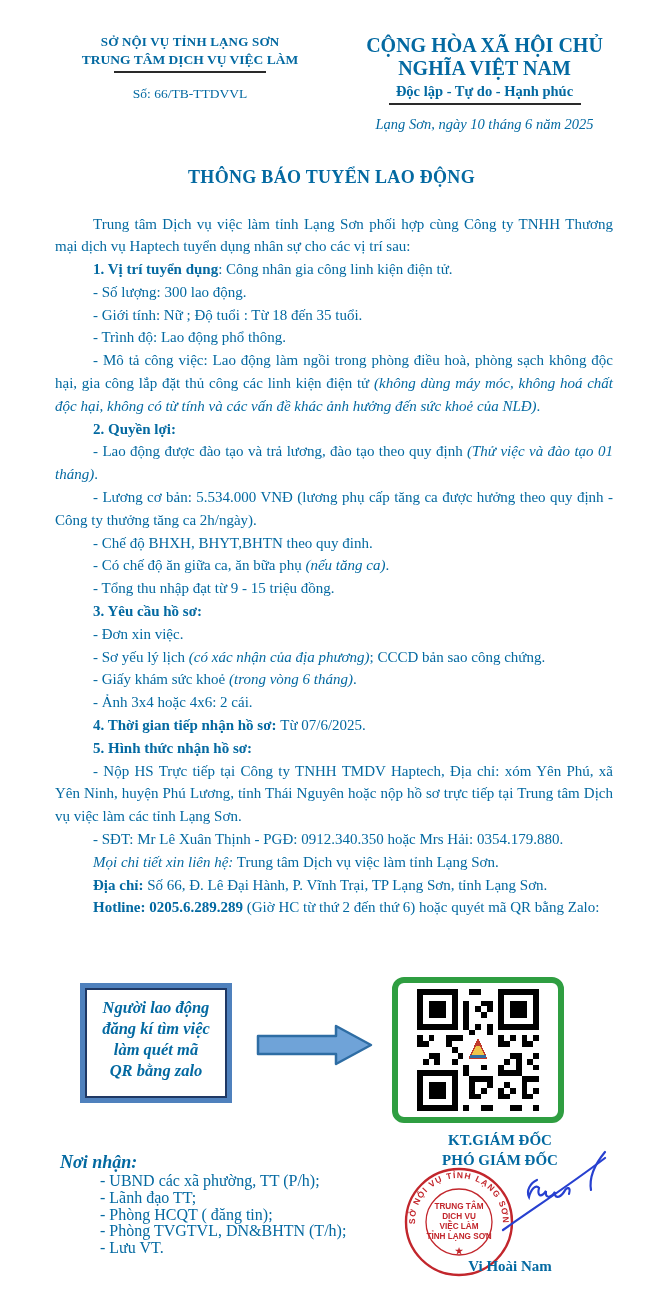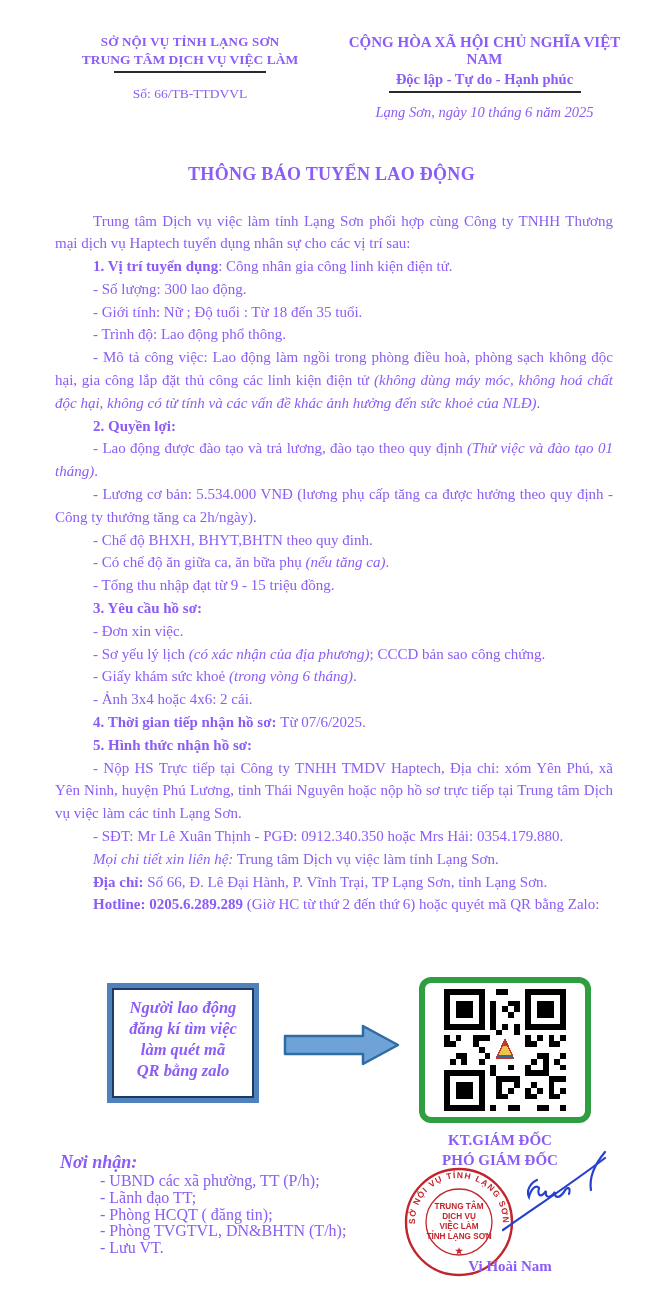--- a/index.html
+++ b/index.html
@@ -1,43 +1,43 @@
 <!DOCTYPE html>
 <html><head>
 <meta charset="utf-8">
 <style>
   html,body{margin:0;padding:0;background:#888;}
   .page{position:relative;width:663px;height:1295px;background:#ffffff;margin:0 auto;
-        font-family:"Liberation Serif","DejaVu Serif",serif;color:#8b5cf6;overflow:hidden;}
+        font-family:"Liberation Serif","DejaVu Serif",serif;color:#0369a1;overflow:hidden;}
 
   
   .doc-header{display:flex;padding:34px 28px 0 46px;}
   .hdr-left{width:288px;text-align:center;}
   .hdr-right{flex:1;text-align:center;}
   .org1{font-size:13px;font-weight:bold;letter-spacing:.2px;}
   .org2{font-size:13.5px;font-weight:bold;margin-top:2px;}
   .rule-left{width:152px;height:1.5px;background:#2a2a2a;margin:3px auto 0;}
-  .nat1{font-size:15px;font-weight:bold;}
+  .nat1{font-size:20px;font-weight:bold;}
   .nat2{font-size:14.5px;font-weight:bold;margin-top:3px;}
   .rule-right{width:192px;height:1.5px;background:#2a2a2a;margin:3px auto 0;}
   .doc-number{margin-top:13px;font-size:13.5px;}
   .place-date{margin-top:11px;font-size:14.5px;font-style:italic;}
 
-  .doc-title{margin:43px 0 0;font-size:18px;text-align:center;font-weight:bold;letter-spacing:.3px;}
+  .doc-title{margin:34px 0 0;font-size:18px;text-align:center;font-weight:bold;letter-spacing:.3px;}
 
   
   .doc-body{margin:25px 50px 0 55px;text-align:justify;}
   .para{font-size:15px;line-height:22.8px;text-indent:38px;margin:0;}
   .r-b{font-weight:bold;}
   .r-i{font-style:italic;}
   .r-bi{font-weight:normal;font-style:italic;}
 
   
   .graphic-row{position:absolute;top:975px;left:0;width:663px;height:153px;background:#fff;
-               display:flex;align-items:flex-start;padding-left:107px;box-sizing:border-box;z-index:2;}
+               display:flex;align-items:flex-start;padding-left:80px;box-sizing:border-box;z-index:2;}
   .qr-label-box{width:152px;height:120px;margin-top:8px;border:5px solid #4f81bd;background:#fff;box-sizing:border-box;}
   .qr-label-inner{border:2px solid #1f3864;height:100%;box-sizing:border-box;padding-top:7px;text-align:center;}
   .qr-line{font-size:16.5px;font-weight:bold;font-style:italic;line-height:21px;}
   .arrow-wrap{margin:48px 0 0 24px;line-height:0;}
   .qr-frame{margin-left:18px;margin-top:2px;width:172px;height:146px;background:#fff;border:6px solid #2f9e41;
             border-radius:12px;display:flex;align-items:center;justify-content:center;box-sizing:border-box;}
 
   
   .doc-footer{position:absolute;top:1128px;left:0;width:663px;height:167px;background:#fff;z-index:2;}
   .recipients{position:absolute;left:60px;top:24px;}

